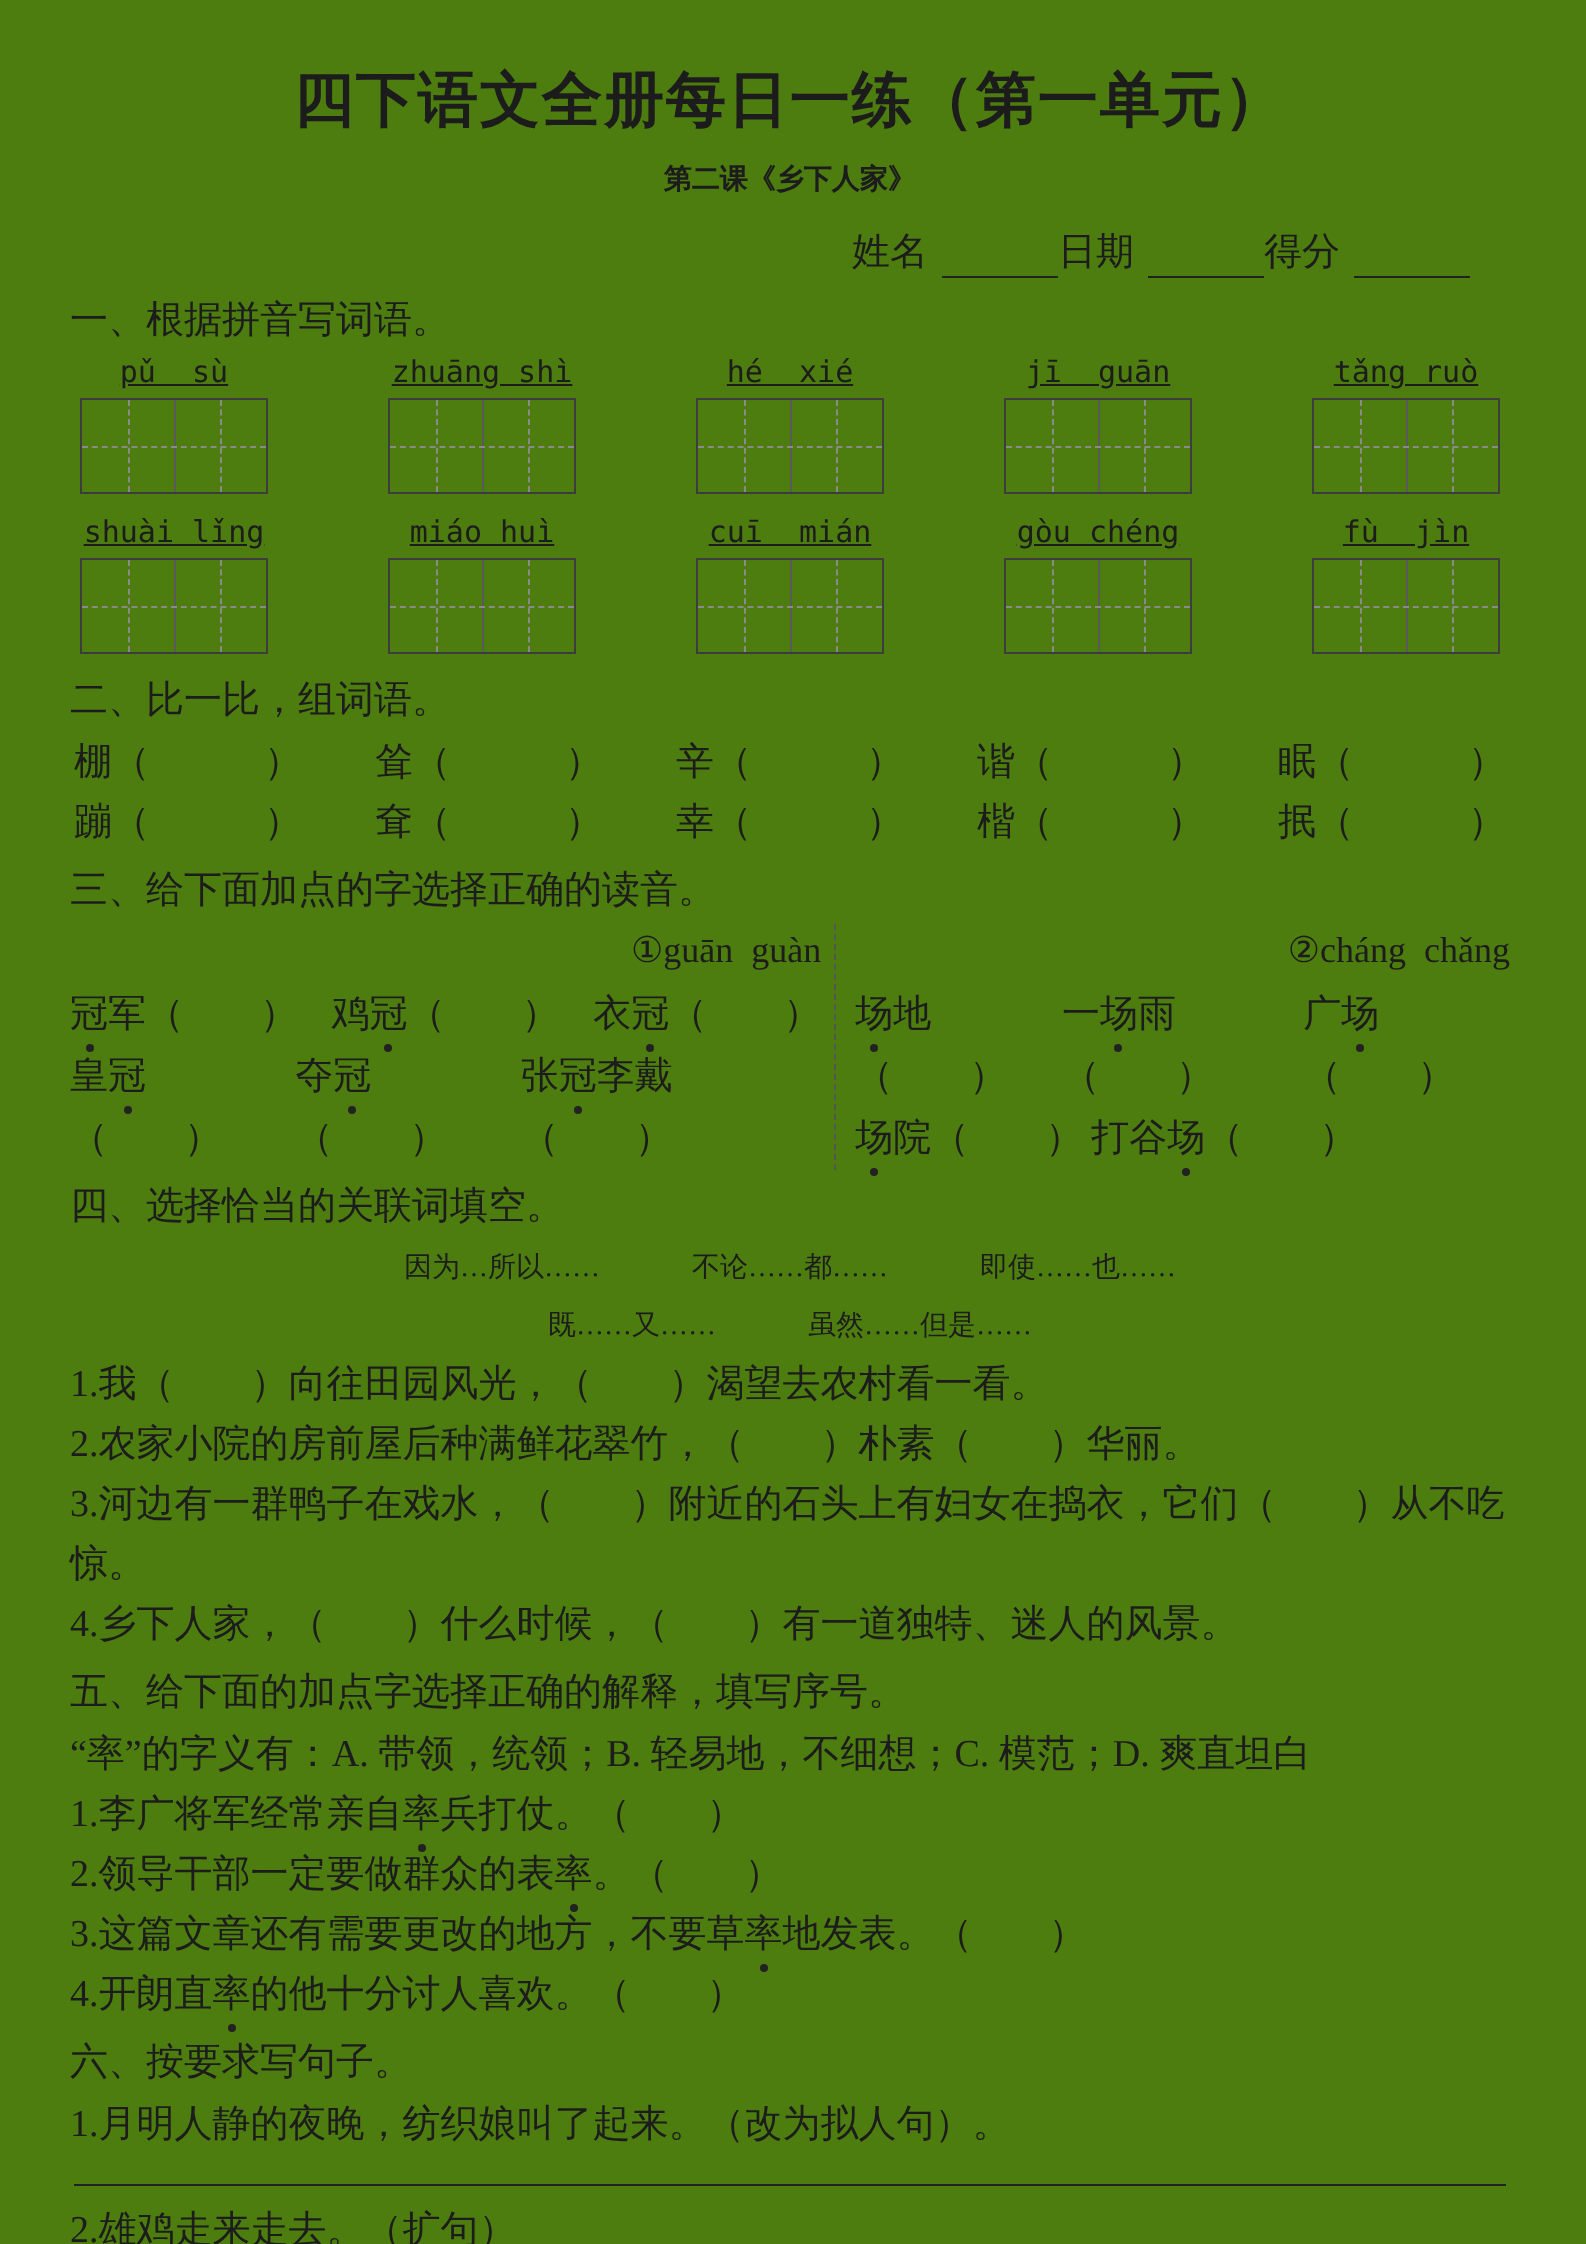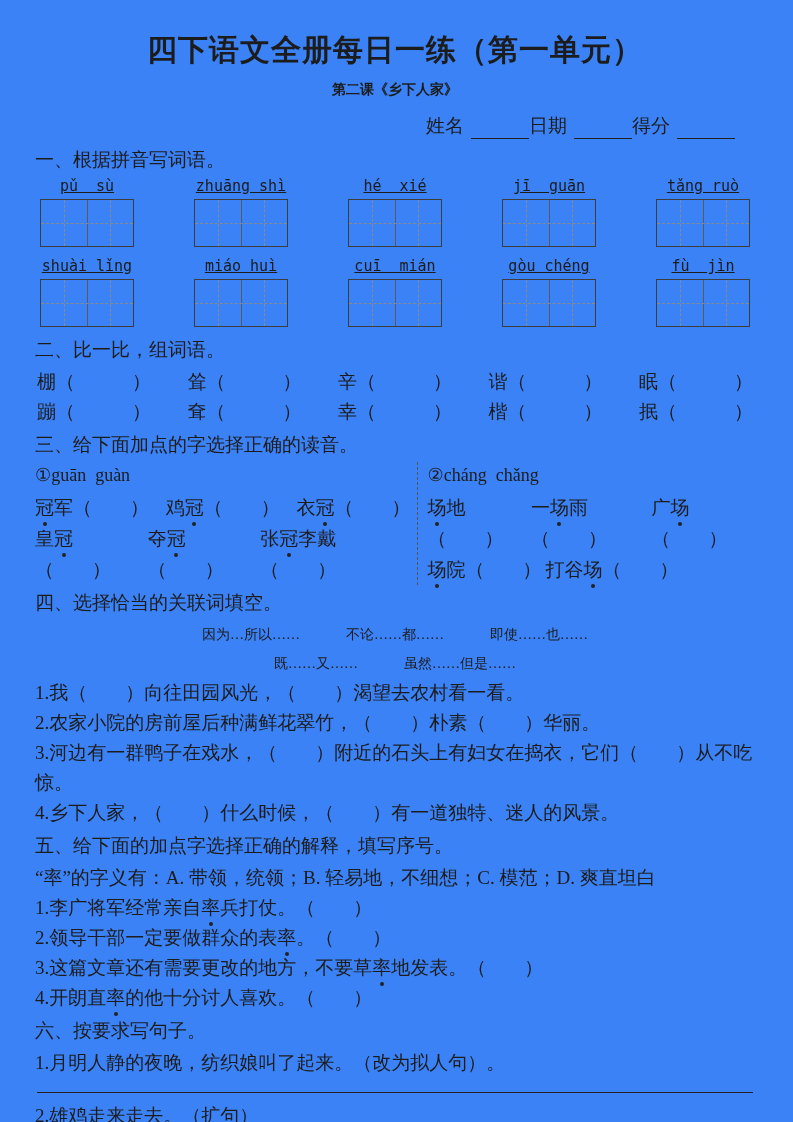--- a/index.html
+++ b/index.html
@@ -1,20 +1,20 @@
 <!DOCTYPE html>
 <html><head>
 <meta charset="utf-8">
 <style>
   html,body { margin:0; padding:0; background:#e8e8e8; }
   .page {
     position:relative;
     width:793px; height:1122px;
     margin:0 auto;
-    background:#3b82f6;
+    background:#4d7c0f;
     box-sizing:border-box;
     padding:26px 38px 0 35px;
     font-family:"Liberation Serif","DejaVu Serif",serif;
     color:#1c1c1c;
     overflow:hidden;
   }
   .title {
     text-align:center; font-size:30px; font-weight:bold;
     margin:4px 0 10px 0; letter-spacing:1px;
   }
@@ -37,21 +37,21 @@
   .tzg .cell + .cell { border-left:1px solid #5a5a5a; }
   .tzg .cell::before { content:""; position:absolute; top:0; bottom:0; left:50%; border-left:1px dashed #8a8a8a; }
 
   
   .word-row { display:flex; justify-content:space-between; font-size:19px; line-height:30px; margin:0 2px; }
 
   
   .s3-wrap { display:flex; margin:2px 0 4px 0; }
   .s3-left { width:53%; box-sizing:border-box; padding-right:6px; }
   .s3-right { width:47%; box-sizing:border-box; border-left:1.5px dashed #555; padding-left:10px; }
-  .s3-header { text-align:left; font-size:18px; margin:2px 0 6px 0; white-space:pre; }
+  .s3-header { text-align:right; font-size:18px; margin:2px 0 6px 0; white-space:pre; }
   .s3-row { display:flex; justify-content:space-between; font-size:19px; line-height:31px; }
   .s3-row.loose { justify-content:flex-start; gap:4px; }
 
   
   .dot { position:relative; display:inline-block; }
   .dot::after { content:""; position:absolute; width:4px; height:4px; background:#222;
     border-radius:50%; bottom:-3px; left:50%; transform:translateX(-50%); }
 
   
   .opts-row { display:flex; justify-content:center; gap:46px; font-size:14px; line-height:29px; }

